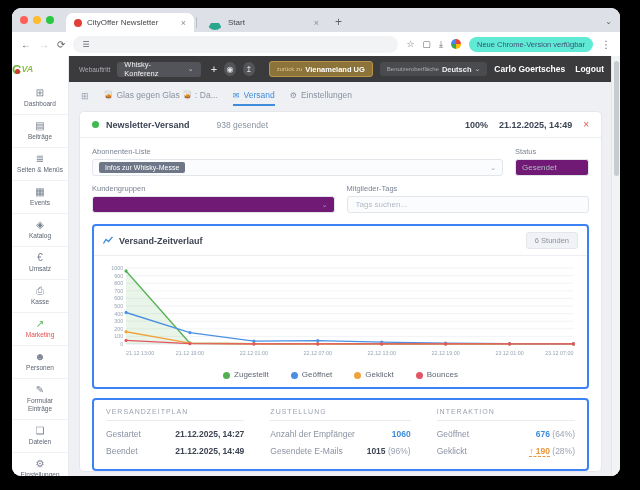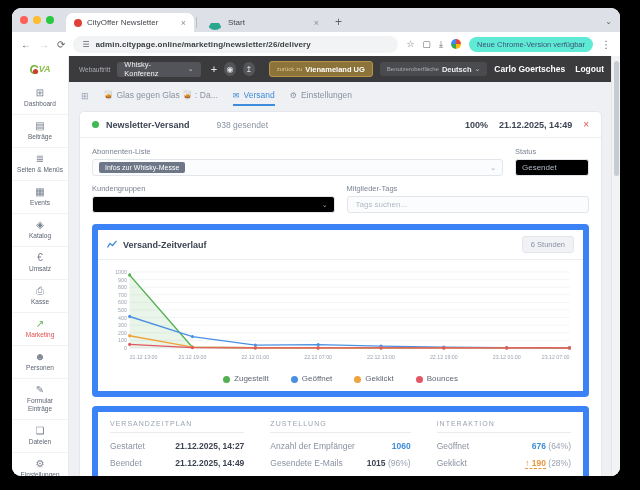--- a/index.html
+++ b/index.html
@@ -28,21 +28,21 @@
   .url-t{overflow:hidden;white-space:nowrap;text-overflow:ellipsis;font-weight:bold;letter-spacing:.1px}
   .uic{color:#5f6368;font-size:9px}
   .ext-dot{width:10px;height:10px;border-radius:50%;background:conic-gradient(#ea4335 0 25%,#fbbc05 25% 50%,#34a853 50% 75%,#4285f4 75% 100%);flex:none}
   .update-pill{background:#5eead4;color:#3c5276;font-size:7.5px;padding:3px 8px;border-radius:9px;white-space:nowrap}
   .kebab{color:#5f6368;font-size:10px;letter-spacing:0}
   
   .app{display:flex;height:420px;position:relative}
   .scrollstrip{position:absolute;top:0;right:0;bottom:0;width:8px;background:#f2f3f5;border-left:1px solid #e4e6ea;z-index:6}
   .scrollthumb{position:absolute;right:1px;top:5px;width:5px;height:115px;background:#c7cbd2;border-radius:3px}
   .leftcol{width:56px;background:#fff;border-right:1px solid #e7e9ee;display:flex;flex-direction:column;flex:none}
-  .logo{height:26px;display:flex;align-items:center;justify-content:center;background:#fff}
+  .logo{height:26px;display:flex;align-items:center;background:#fff}
   .logo .c{color:#76b43c;font-weight:bold;font-size:13px}
   .logo .dot{width:5px;height:5px;background:#d33a2f;border-radius:50%;margin:4px 0 0 -6px}
   .logo .rest{color:#8cbf4a;font-weight:bold;font-style:italic;font-size:9px;margin-left:1px}
   .sidenav{flex:1;overflow:hidden}
   .snav-item{display:flex;flex-direction:column;align-items:center;gap:2px;padding:5px 2px 6px;border-bottom:1px solid #f1f2f5;cursor:pointer}
   .snav-ic{font-size:10px;color:#79818f;line-height:11px}
   .snav-lb{font-size:6.5px;color:#5c6573;text-align:center;line-height:8px}
   .snav-item.active .snav-ic{color:#53ae4f}
   .snav-item.active .snav-lb{color:#e04f4f}
   .rightcol{flex:1;display:flex;flex-direction:column;min-width:0}
@@ -79,27 +79,27 @@
   .st-time{font-size:9px;font-weight:bold;color:#3d4453}
   .st-close{color:#e05252;font-size:10px;cursor:pointer}
   .filters{padding:9px 12px 2px;display:flex;flex-direction:column;gap:8px}
   .f-row{display:flex;gap:12px}
   .f-col{display:flex;flex-direction:column;gap:3px;min-width:0}
   .f-grow{flex:1}
   .f-half{flex:1}
   .f-status{width:74px;flex:none}
   .f-label{font-size:7.5px;color:#7c8494}
   .f-field{height:17px;border:1px solid #e2e5ea;border-radius:3px;background:#fbfcfd;display:flex;align-items:center;padding:0 6px;box-sizing:border-box}
-  .f-field.gray{background:#000000}
+  .f-field.gray{background:#701a75}
   .chip{background:#6e7787;color:#fff;font-size:7px;padding:2px 6px;border-radius:2px;white-space:nowrap}
   .ph{color:#b3bac6;font-size:8px}
   .chevr{margin-left:auto;color:#9aa1ae;font-size:7px}
   .f-input{border:none;background:transparent;font-family:inherit;font-size:8px;color:#4a5160;width:100%;outline:none}
   .f-input::placeholder{color:#b3bac6}
-  .card{border:6px solid #3b82f6;border-radius:4px;margin:9px 12px 0}
+  .card{border:2px solid #3b82f6;border-radius:4px;margin:9px 12px 0}
   .card-head{display:flex;align-items:center;gap:6px;padding:6px 9px;border-bottom:1px solid #eceef2}
   .card-title{font-size:9px;font-weight:bold;color:#3d4453}
   .range-btn{margin-left:auto;background:#f1f2f5;border:1px solid #e4e6ea;border-radius:3px;font-size:7.5px;color:#8a92a2;padding:3px 8px;cursor:pointer}
   .chart-body{padding:6px 8px 0}
   svg.chart{display:block;width:100%;height:104px}
   .legend{display:flex;justify-content:center;gap:22px;padding:4px 0 8px;font-size:8px;color:#5f6774}
   .lg-item{display:flex;align-items:flex-end;gap:4px}
   .lg-dot{width:7px;height:7px;border-radius:50%;flex:none}
   .stats-body{display:grid;grid-template-columns:1fr 1fr 1fr;gap:0 26px;padding:8px 12px 10px}
   .scol-head{font-size:7px;letter-spacing:1px;color:#9aa2b1;border-bottom:1px solid #e9ebef;padding-bottom:5px;margin-bottom:4px;text-transform:uppercase}
@@ -134,21 +134,20 @@
     <div class="newtab">+</div>
     <div class="tabchev">⌄</div>
   </div>
 
   <div class="urlbar">
     <span class="navic">←</span>
     <span class="navic dis">→</span>
     <span class="navic">⟳</span>
     <div class="omnibox">
       <span class="omni-ic">☰</span>
-      <span class="url-t">admin.citypage.online/marketing/newsletter/26/delivery</span>
     </div>
     <span class="uic">☆</span>
     <span class="uic">▢</span>
     <span class="uic">⤓</span>
     <span class="ext-dot"></span>
     <span class="update-pill">Neue Chrome-Version verfügbar</span>
     <span class="kebab">⋮</span>
   </div>
 
   <div class="app">

